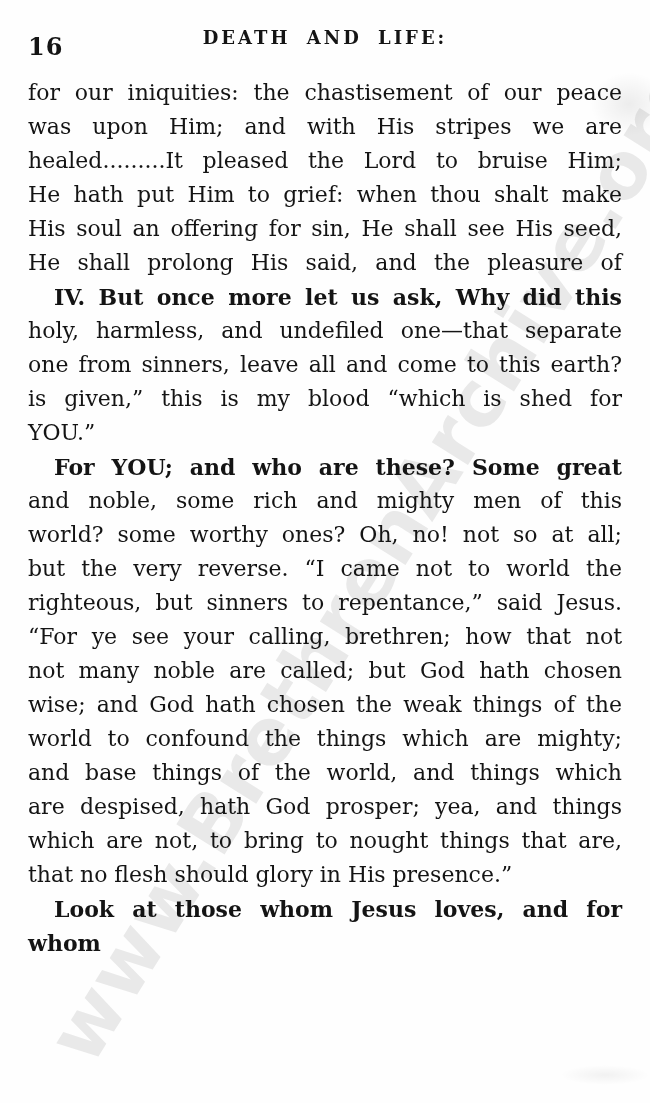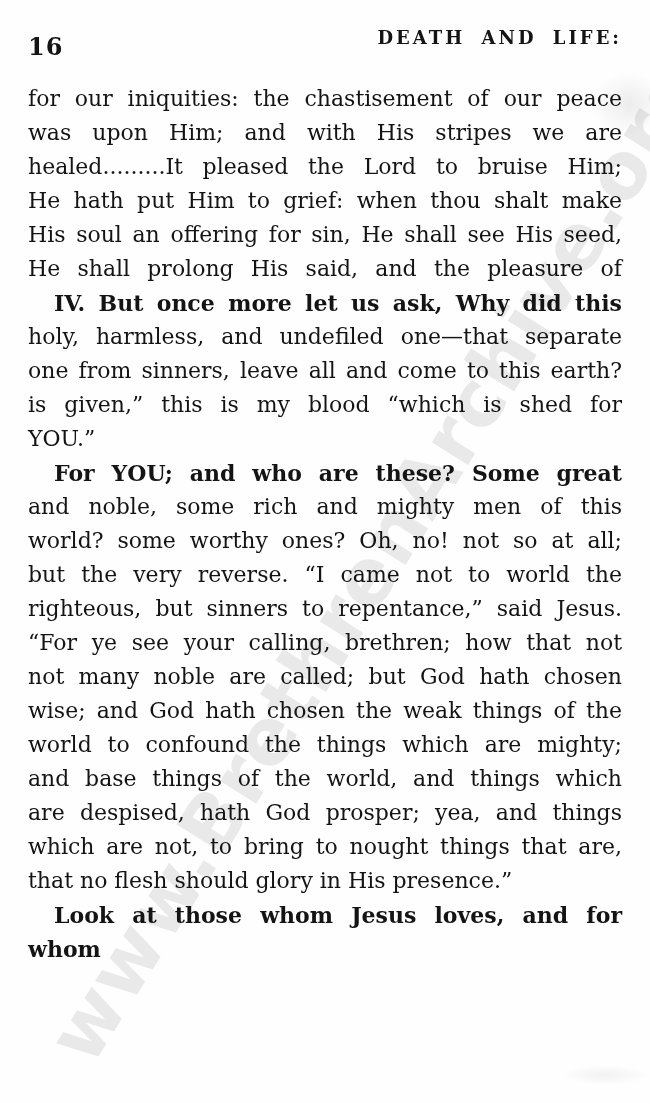--- a/index.html
+++ b/index.html
@@ -24,30 +24,30 @@
   }
   .page-number {
     position: absolute;
     left: 0;
     top: 10px;
     font-size: 24px;
     font-weight: bold;
     letter-spacing: 1px;
   }
   .running-title {
-    text-align: right;
+    text-align: center;
     font-size: 18px;
     padding-top: 5px;
     letter-spacing: 3px;
     word-spacing: 7px;
     font-weight: bold;
   }
   .body-text {
     position: relative;
-    margin-top: 14px;
+    margin-top: 8px;
     z-index: 2;
   }
   .line {
     font-size: 22px;
     line-height: 34px;
     text-align: justify;
     text-align-last: justify;
     white-space: normal;
   }
   .line.last {

